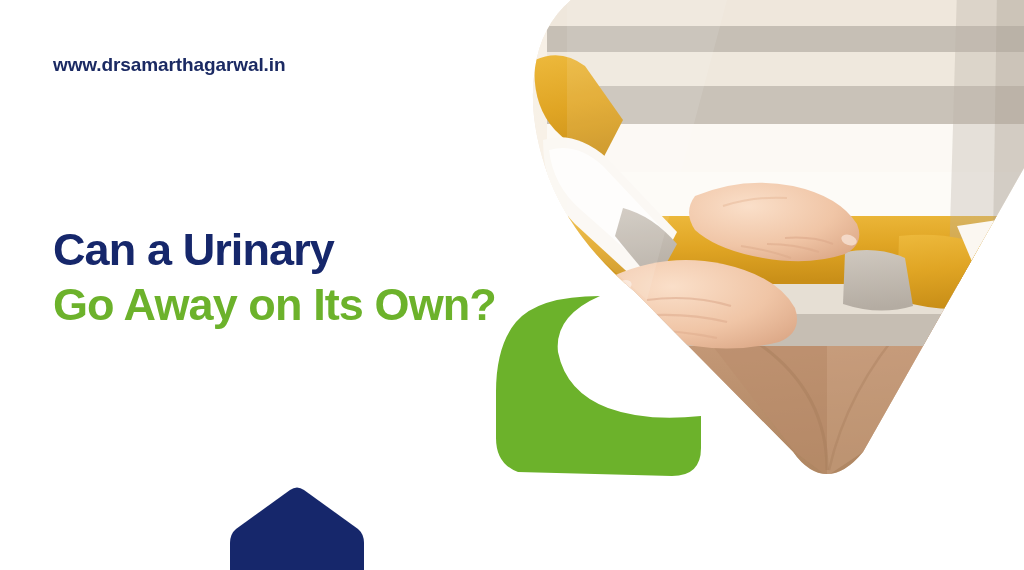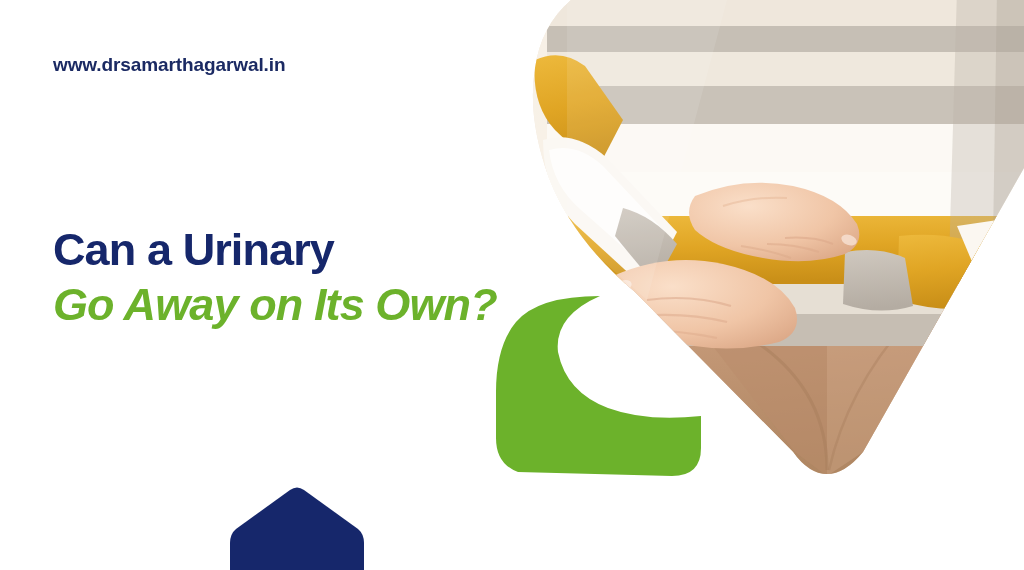--- a/index.html
+++ b/index.html
@@ -39,21 +39,21 @@
     margin-top: 20px;
   }
   .hl-line {
     font-size: 45px;
     font-weight: 700;
     line-height: 55px;
     letter-spacing: -0.9px;
     white-space: nowrap;
   }
   .hl-navy { color: #16276b; }
-  .hl-green { color: #6cb22b; font-style: italic; }
+  .hl-green { color: #6cb22b; }
 
   
   #pentagon {
     position: absolute;
     left: 230px;
     top: 487px;
     width: 134px;
     height: 83px;
   }
 

